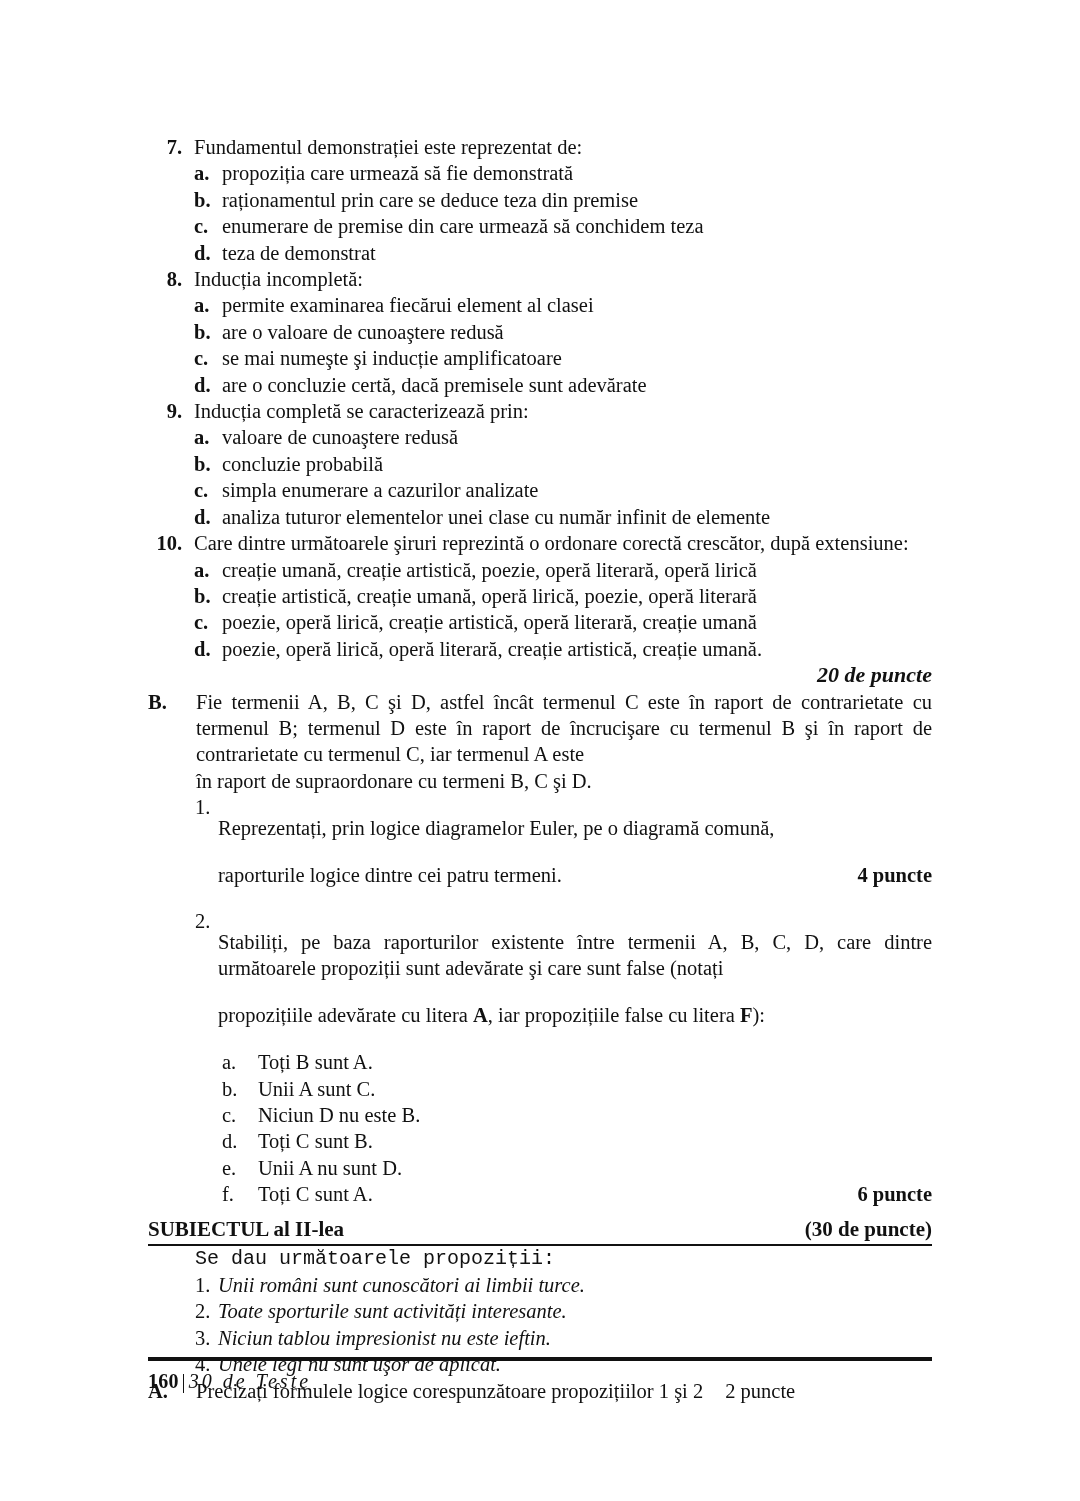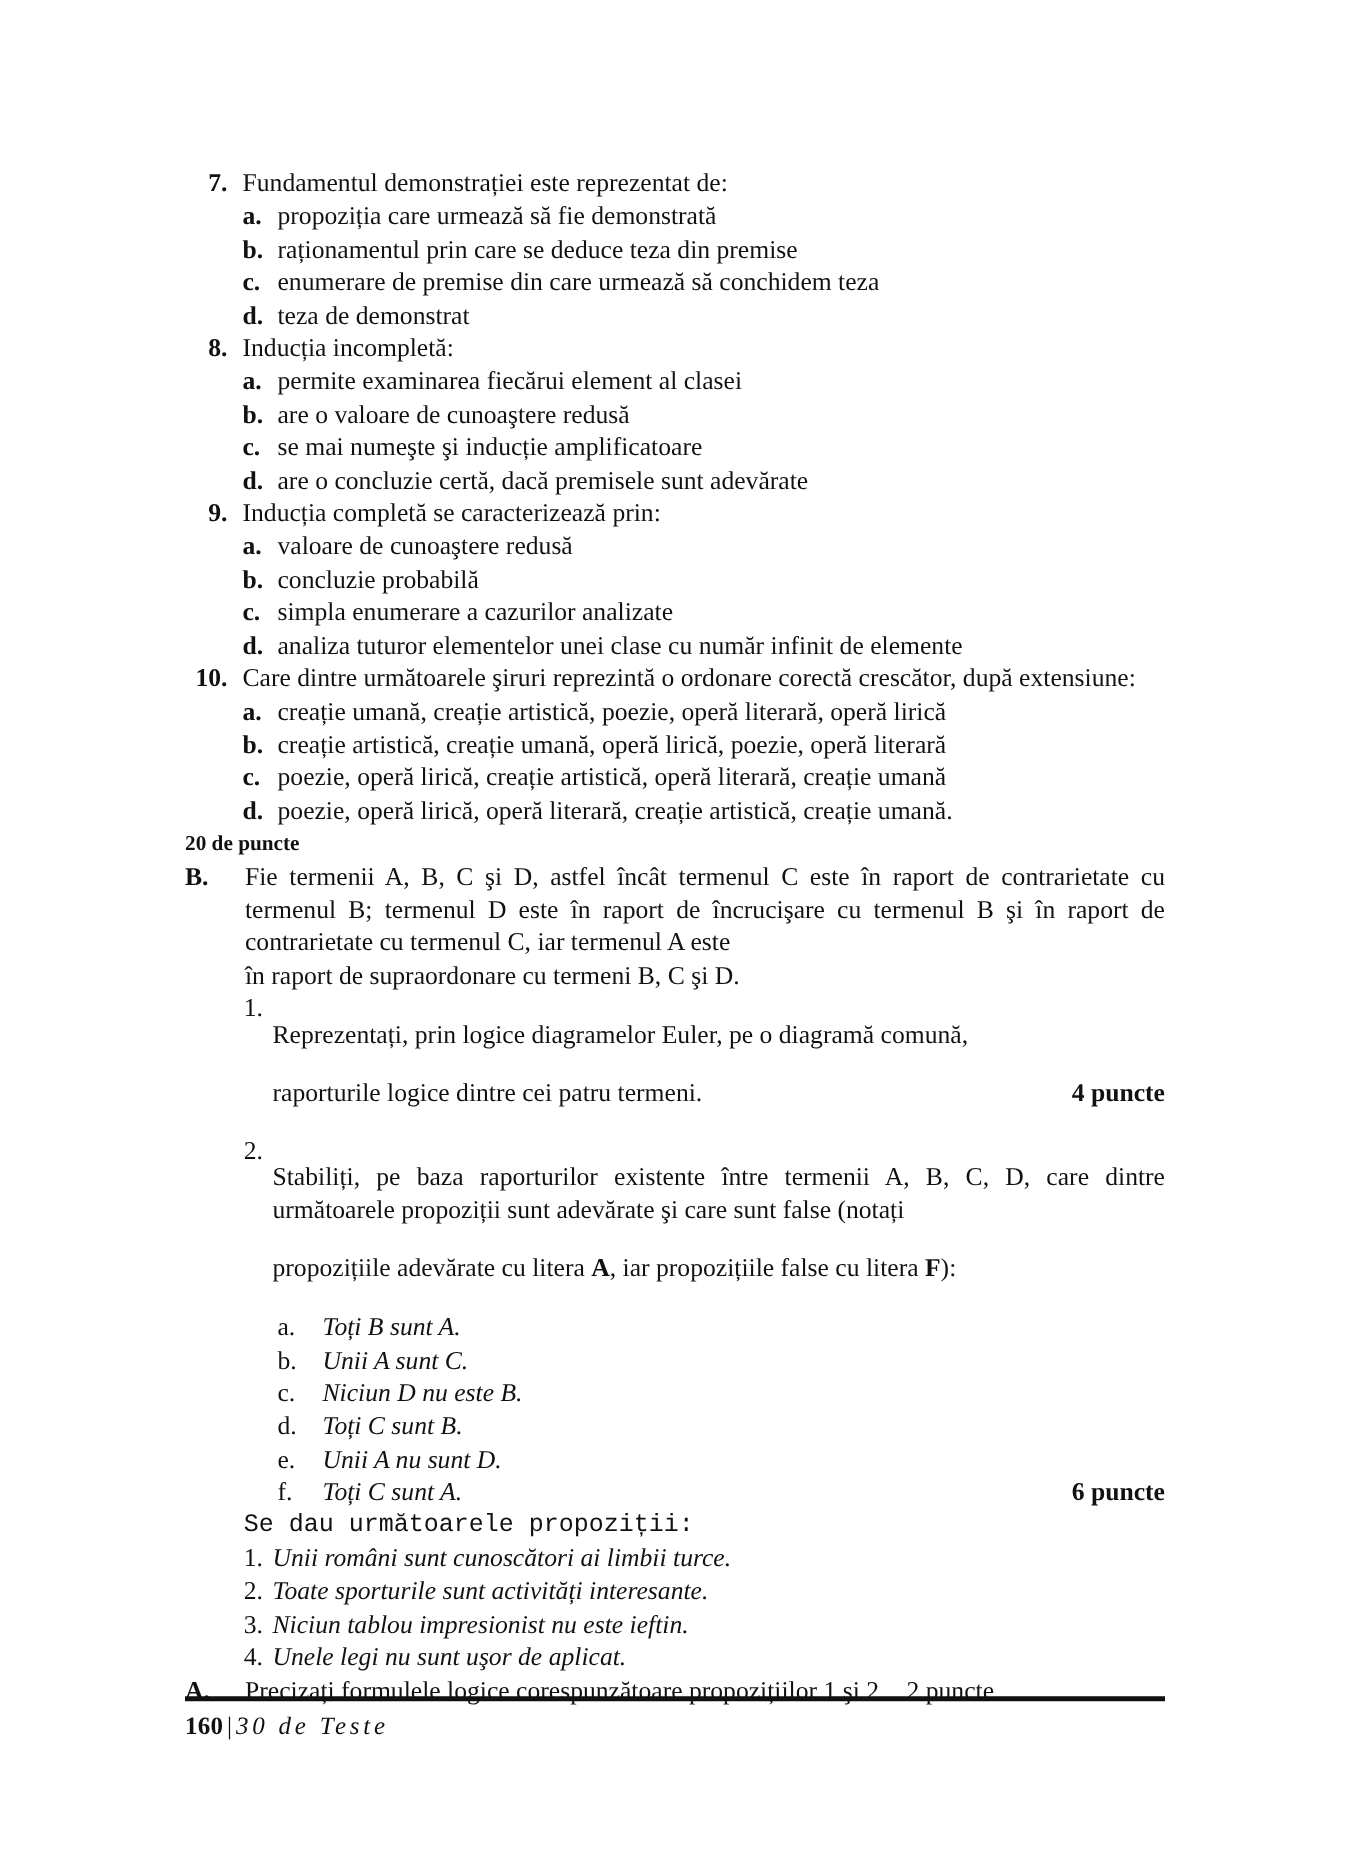--- a/index.html
+++ b/index.html
@@ -56,24 +56,25 @@
     padding-left: 46px;
   }
   .optlabel {
     flex: 0 0 28px;
     font-weight: bold;
   }
   .opttext { flex: 1 1 auto; }
 
   
   .points-line {
-    text-align: left;
-    font-weight: bold;
-    font-size: 17px;
-    line-height: 26.4px;
+    text-align: right;
+    font-weight: bold;
+    font-size: 22px;
+    line-height: 26.4px;
+    font-style: italic;
   }
 
   
   .brow {
     display: flex;
     align-items: flex-start;
     font-size: 20.5px;
     line-height: 26.4px;
   }
   .blabel {
@@ -109,21 +110,21 @@
   }
 
   .letterrow {
     display: flex;
     align-items: flex-start;
     font-size: 20.5px;
     line-height: 26.4px;
     padding-left: 74px;
   }
   .letterlabel { flex: 0 0 36px; }
-  .lettertext { flex: 1 1 auto; font-style: italic; }
+  .lettertext { flex: 1 1 auto; }
   .letterpoints {
     flex: 0 0 auto;
     font-weight: bold;
   }
 
   
   .subject-head {
     display: flex;
     justify-content: space-between;
     align-items: baseline;
@@ -334,20 +335,24 @@
   <div class="letterrow">
     <span class="letterlabel">e.</span>
     <span class="lettertext">Unii A nu sunt D.</span>
   </div>
   <div class="letterrow">
     <span class="letterlabel">f.</span>
     <span class="lettertext">Toți C sunt A.</span>
     <span class="letterpoints">6 puncte</span>
   </div>
 
+  <div class="subject-head">
+    <span>SUBIECTUL al II-lea</span>
+    <span>(30 de puncte)</span>
+  </div>
 
   <div class="plain-indent">Se dau următoarele propoziții:</div>
 
   <div class="proprow">
     <span class="propnum">1.</span>
     <span class="proptext">Unii români sunt cunoscători ai limbii turce.</span>
   </div>
   <div class="proprow">
     <span class="propnum">2.</span>
     <span class="proptext">Toate sporturile sunt activități interesante.</span>

